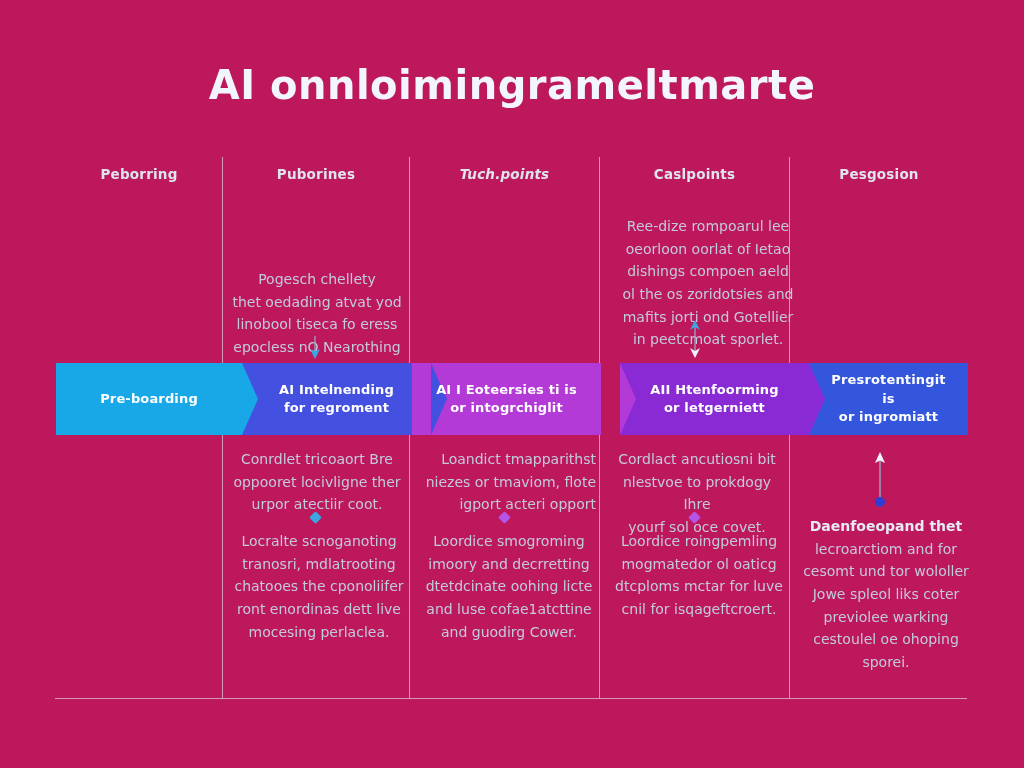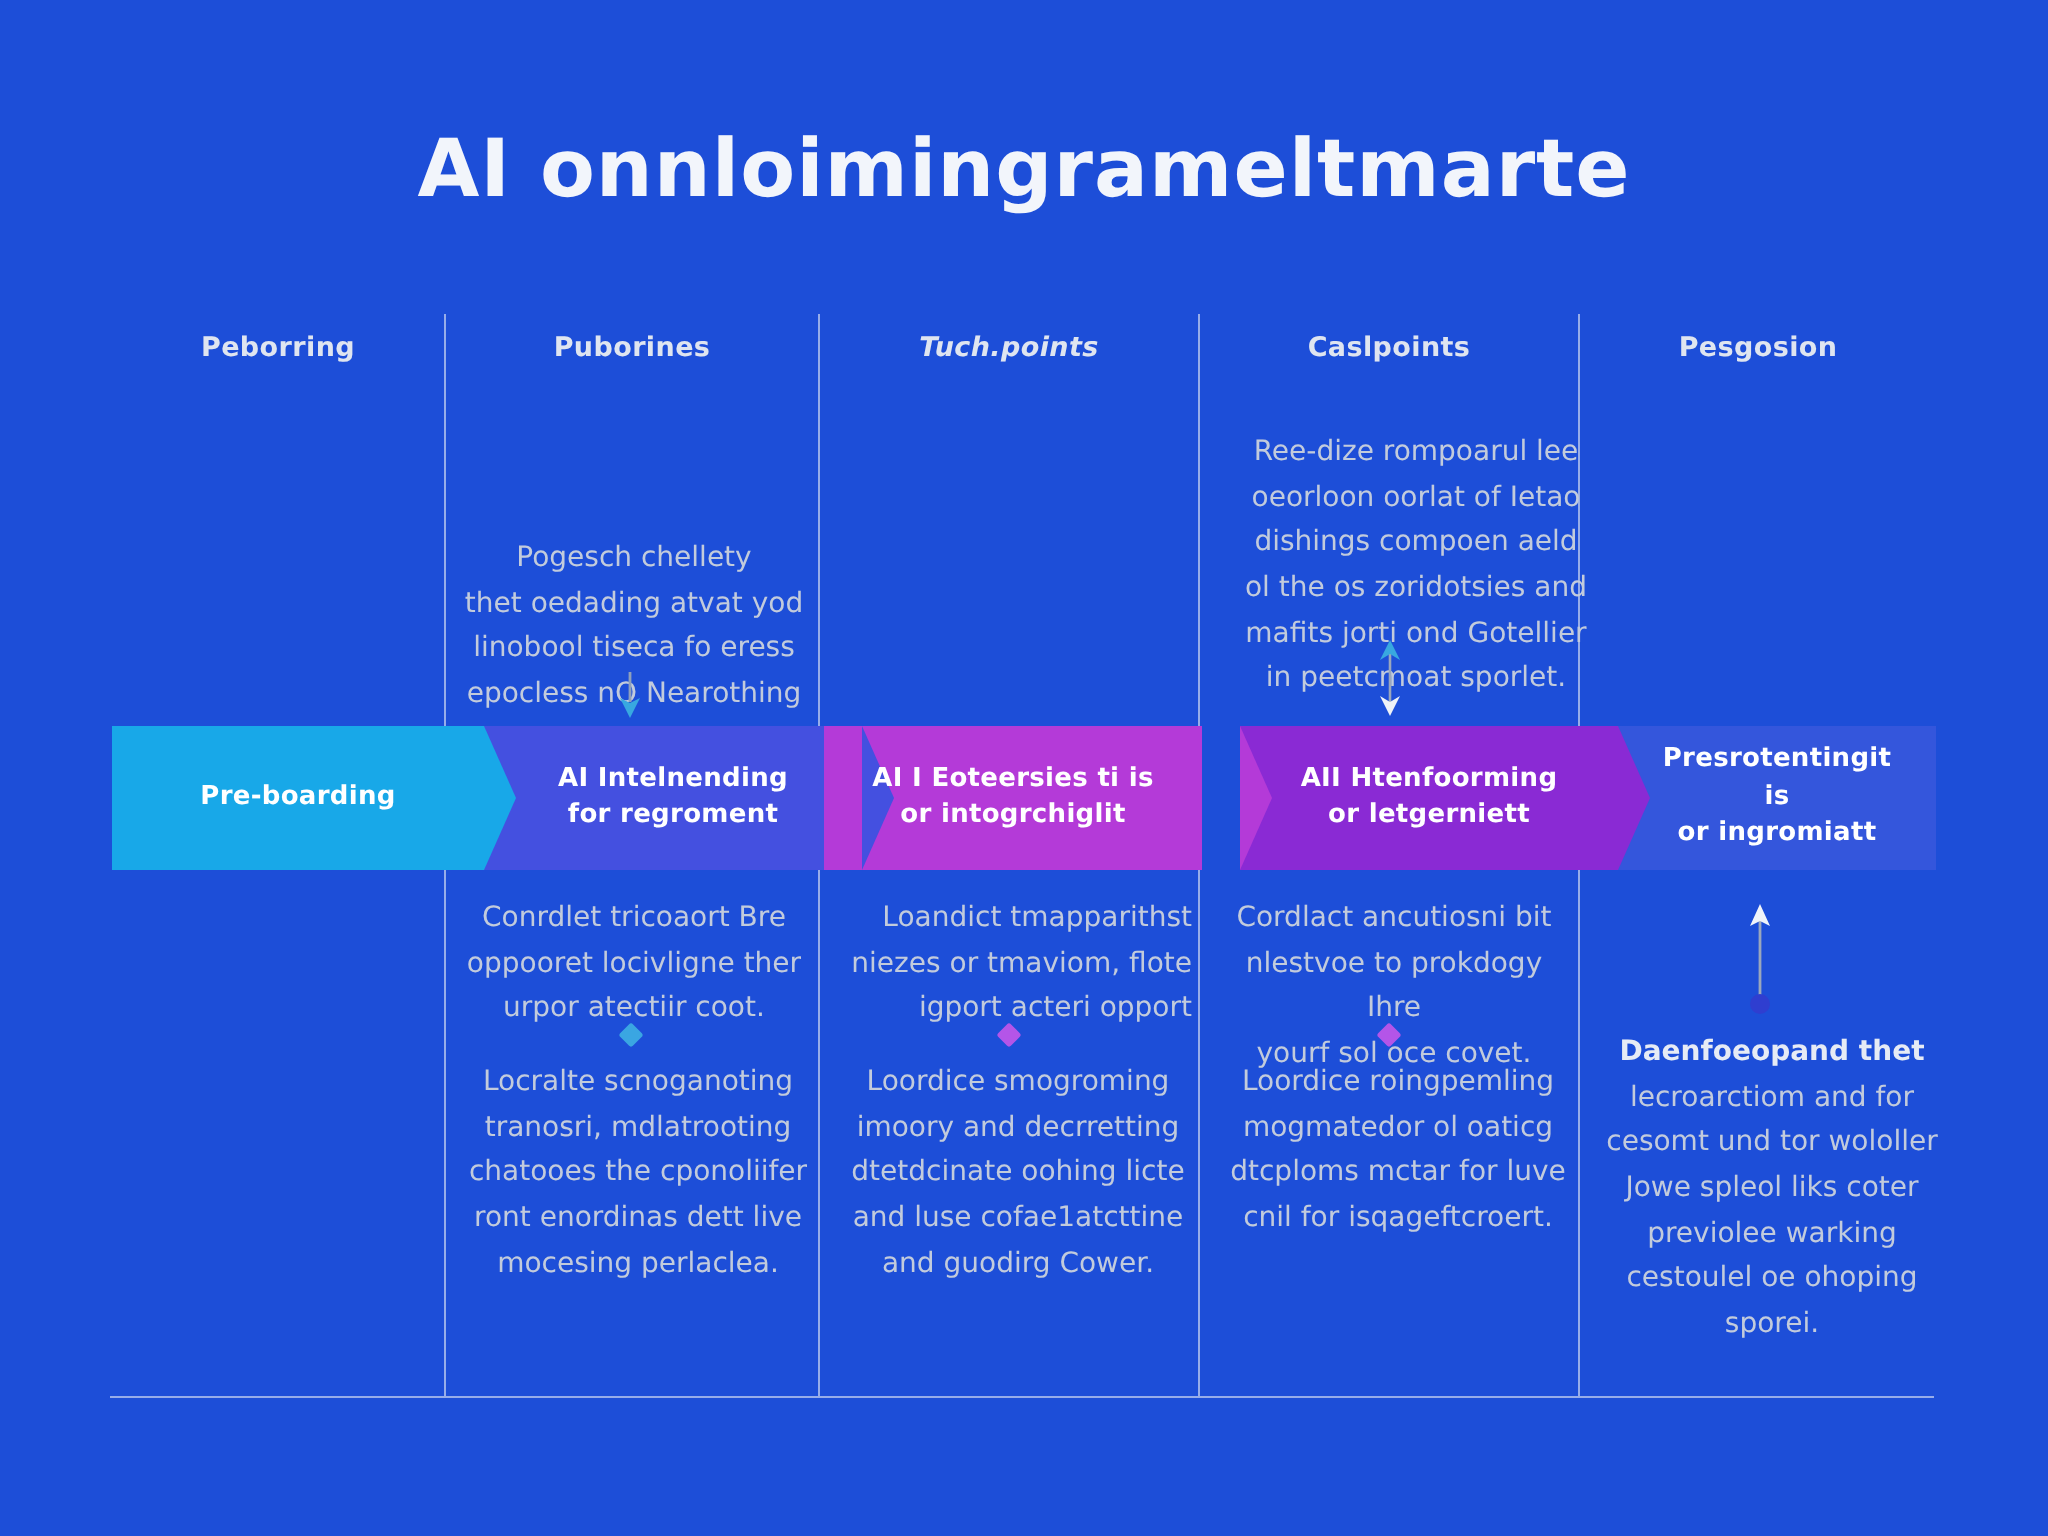--- a/index.html
+++ b/index.html
@@ -12,21 +12,21 @@
     height: 768px;
     overflow: hidden;
     font-family: "DejaVu Sans", "Liberation Sans", sans-serif;
     color: #e8ecf4;
     position: relative;
   }
 
   #canvas {
     position: absolute;
     inset: 0;
-    background: #1d4ed8;
+    background: #be185d;
   }
 
   
   #title {
     position: absolute;
     top: 62px;
     left: 0;
     width: 1024px;
     text-align: center;
     font-size: 40px;

